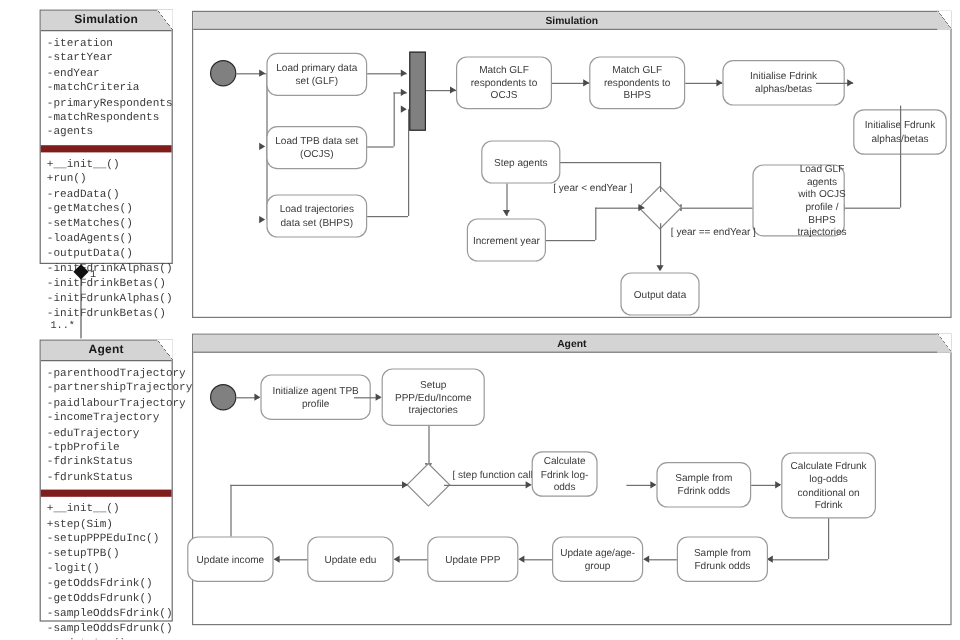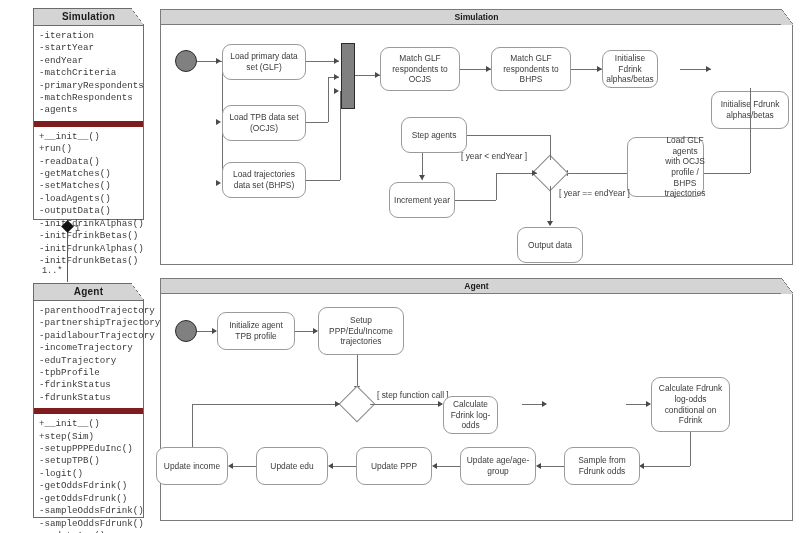--- a/index.html
+++ b/index.html
@@ -305,21 +305,21 @@
       <div class="node" style="left:219px; top:22px; width:80px; height:44px;">Match GLF respondents to OCJS</div>
 
       <div class="h-line" style="left:299px; top:44px; width:31px;"></div>
       <div class="arrow arrow-r" style="left:325px; top:40.5px;"></div>
 
       <div class="node" style="left:330px; top:22px; width:80px; height:44px;">Match GLF respondents to BHPS</div>
 
       <div class="h-line" style="left:410px; top:44px; width:31px;"></div>
       <div class="arrow arrow-r" style="left:436px; top:40.5px;"></div>
 
-      <div class="node" style="left:441px; top:25px; width:56px; height:38px;">Initialise Fdrink alphas/betas</div>
+      <div class="node" style="left:441px; top:25px; width:102px; height:38px;">Initialise Fdrink alphas/betas</div>
 
       <div class="h-line" style="left:519px; top:44px; width:31px;"></div>
       <div class="arrow arrow-r" style="left:545px; top:40.5px;"></div>
 
       <div class="node" style="left:550px; top:25px; width:78px; height:38px;margin-top:41px;">Initialise Fdrunk alphas/betas</div>
 
       <div class="v-line" style="left:589px; top:63px; height:85px;"></div>
       <div class="h-line" style="left:542px; top:148px; width:47px;"></div>
       <div class="arrow arrow-l" style="left:538px; top:144.5px;"></div>
 
@@ -362,41 +362,42 @@
       <span>Agent</span>
       <span class="fold"></span>
     </div>
     <div class="frame-body">
 
       <div class="start-node" style="left:14px; top:26px;"></div>
 
       <div class="h-line" style="left:36px; top:37px; width:19px;"></div>
       <div class="arrow arrow-r" style="left:51px; top:33.5px;"></div>
 
-      <div class="node" style="left:56px; top:18px; width:78px; height:38px;">Initialize agent TPB profile</div>
+      <div class="node" style="left:56px; top:18px; width:92px; height:38px;">Initialize agent TPB profile</div>
 
       <div class="h-line" style="left:134px; top:37px; width:22px;"></div>
       <div class="arrow arrow-r" style="left:152px; top:33.5px;"></div>
 
       <div class="node" style="left:157px; top:13px; width:86px; height:48px;">Setup PPP/Edu/Income trajectories</div>
 
       <div class="v-line" style="left:196px; top:61px; height:35px;"></div>
       <div class="arrow arrow-d" style="left:192.5px; top:92px;"></div>
 
       <div class="diamond" style="left:183px; top:97px; width:26px; height:26px;"></div>
 
       <div class="h-line" style="left:209px; top:110px; width:72px;"></div>
       <div class="arrow arrow-r" style="left:277px; top:106.5px;"></div>
       <div class="guard" style="left:216px; top:96px;">[ step function call ]</div>
 
-      <div class="node" style="left:282px; top:102px; width:55px; height:38px;">Calculate Fdrink log-odds</div>
+      <div class="node" style="left:282px; top:82px; width:55px; height:38px;">Calculate Fdrink log-odds</div>
 
       <div class="h-line" style="left:361px; top:110px; width:24px;"></div>
       <div class="arrow arrow-r" style="left:381px; top:106.5px;"></div>
 
+      <div class="node" style="left:386px; top:91px; width:79px; height:38px;">Sample from Fdrink odds</div>
 
       <div class="h-line" style="left:465px; top:110px; width:24px;"></div>
       <div class="arrow arrow-r" style="left:485px; top:106.5px;"></div>
 
       <div class="node" style="left:490px; top:83px; width:79px; height:55px;">Calculate Fdrunk log-odds conditional on Fdrink</div>
 
       <div class="v-line" style="left:529px; top:138px; height:34px;"></div>
       <div class="h-line" style="left:482px; top:172px; width:47px;"></div>
       <div class="arrow arrow-l" style="left:478px; top:168.5px;"></div>
 

